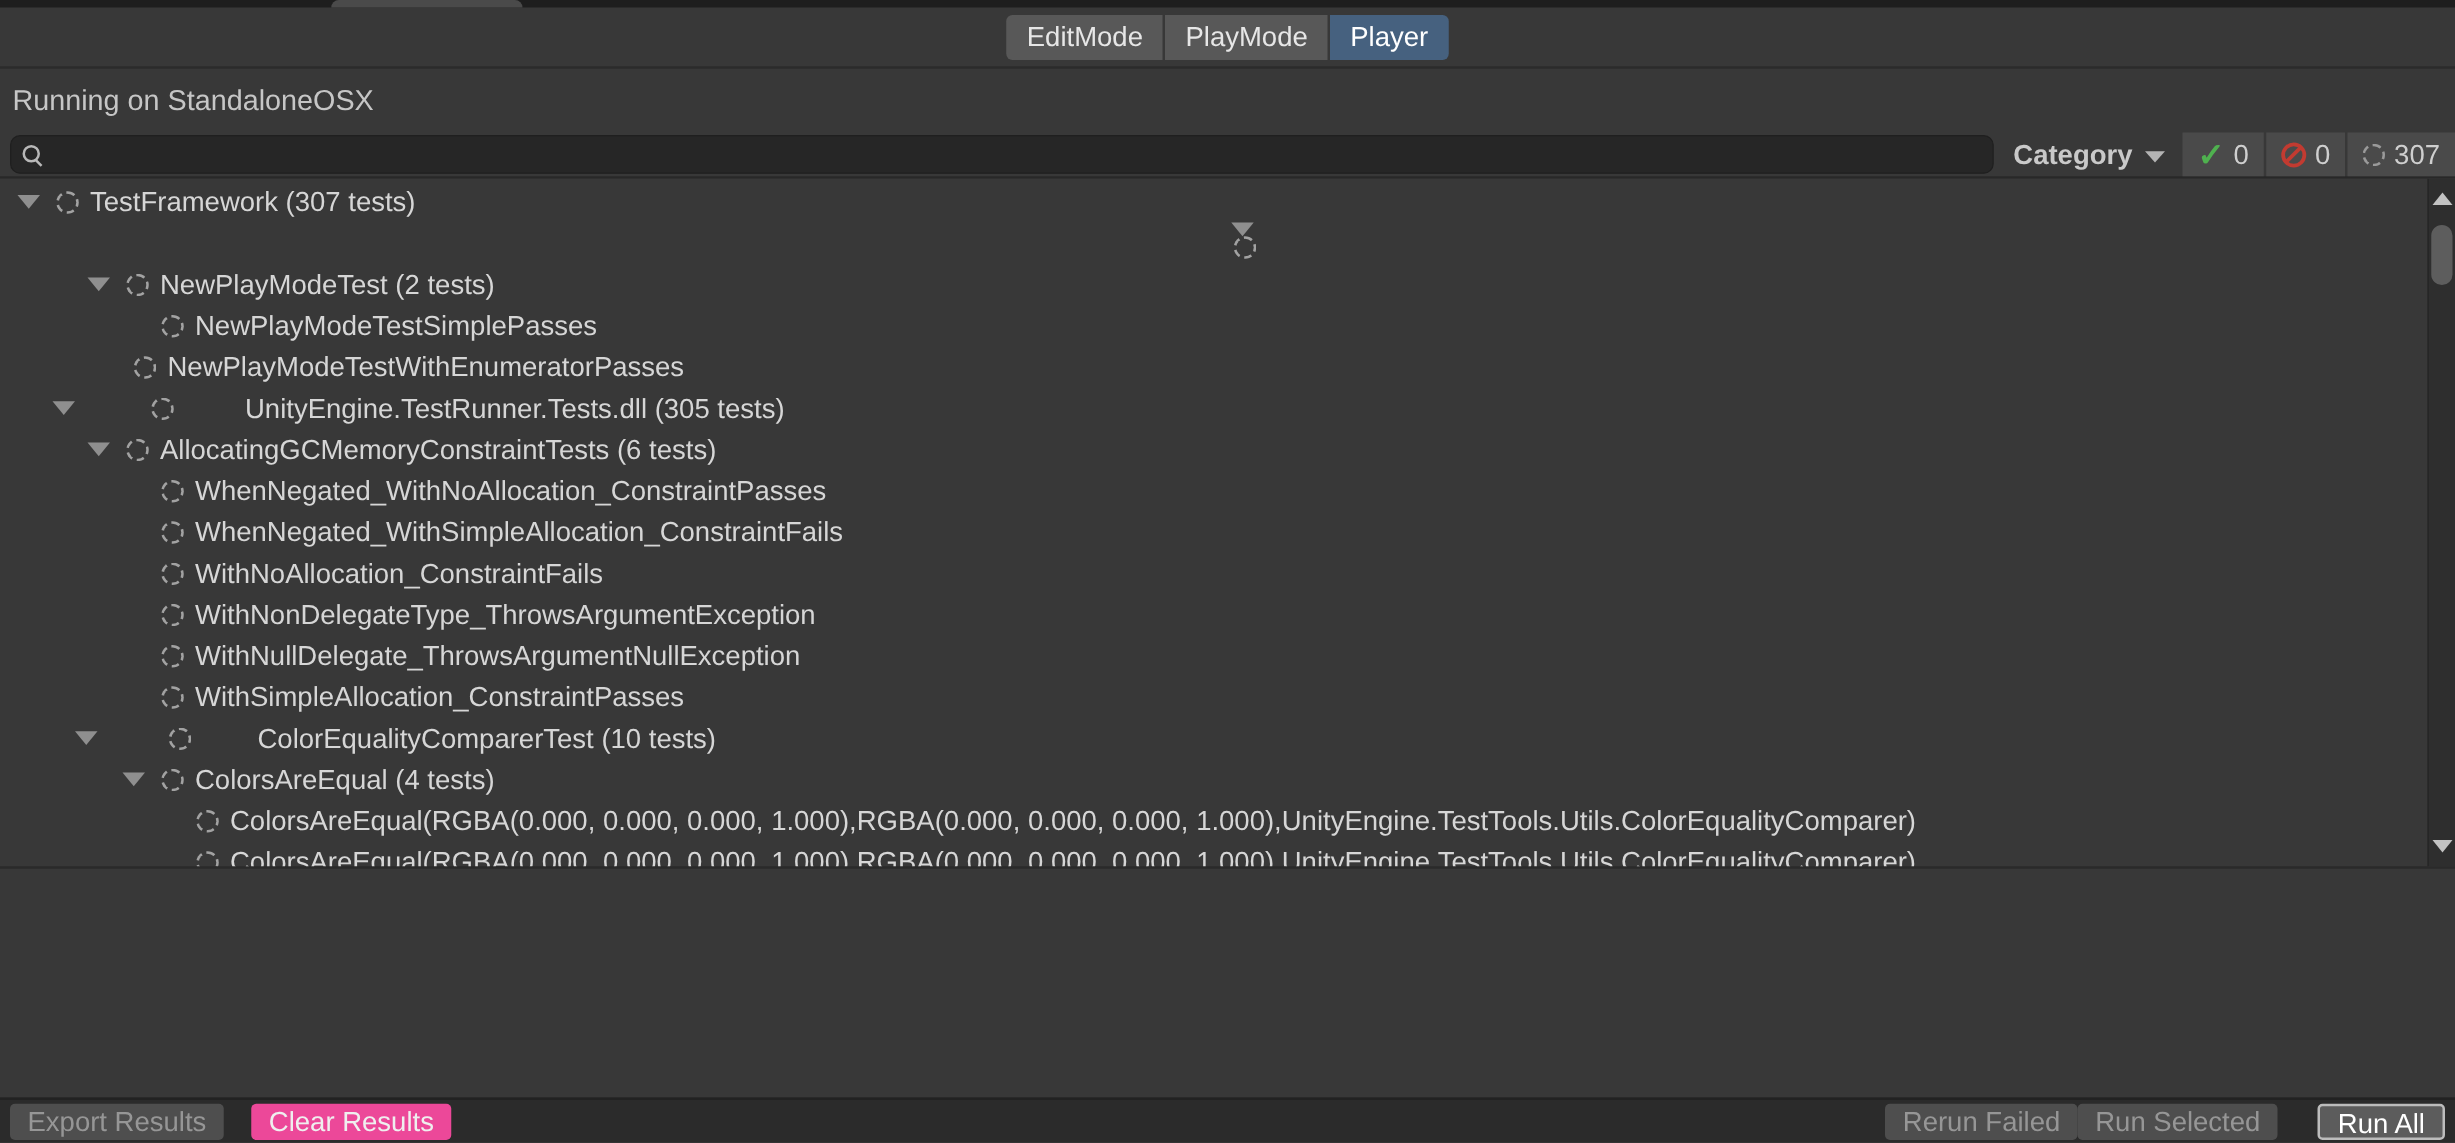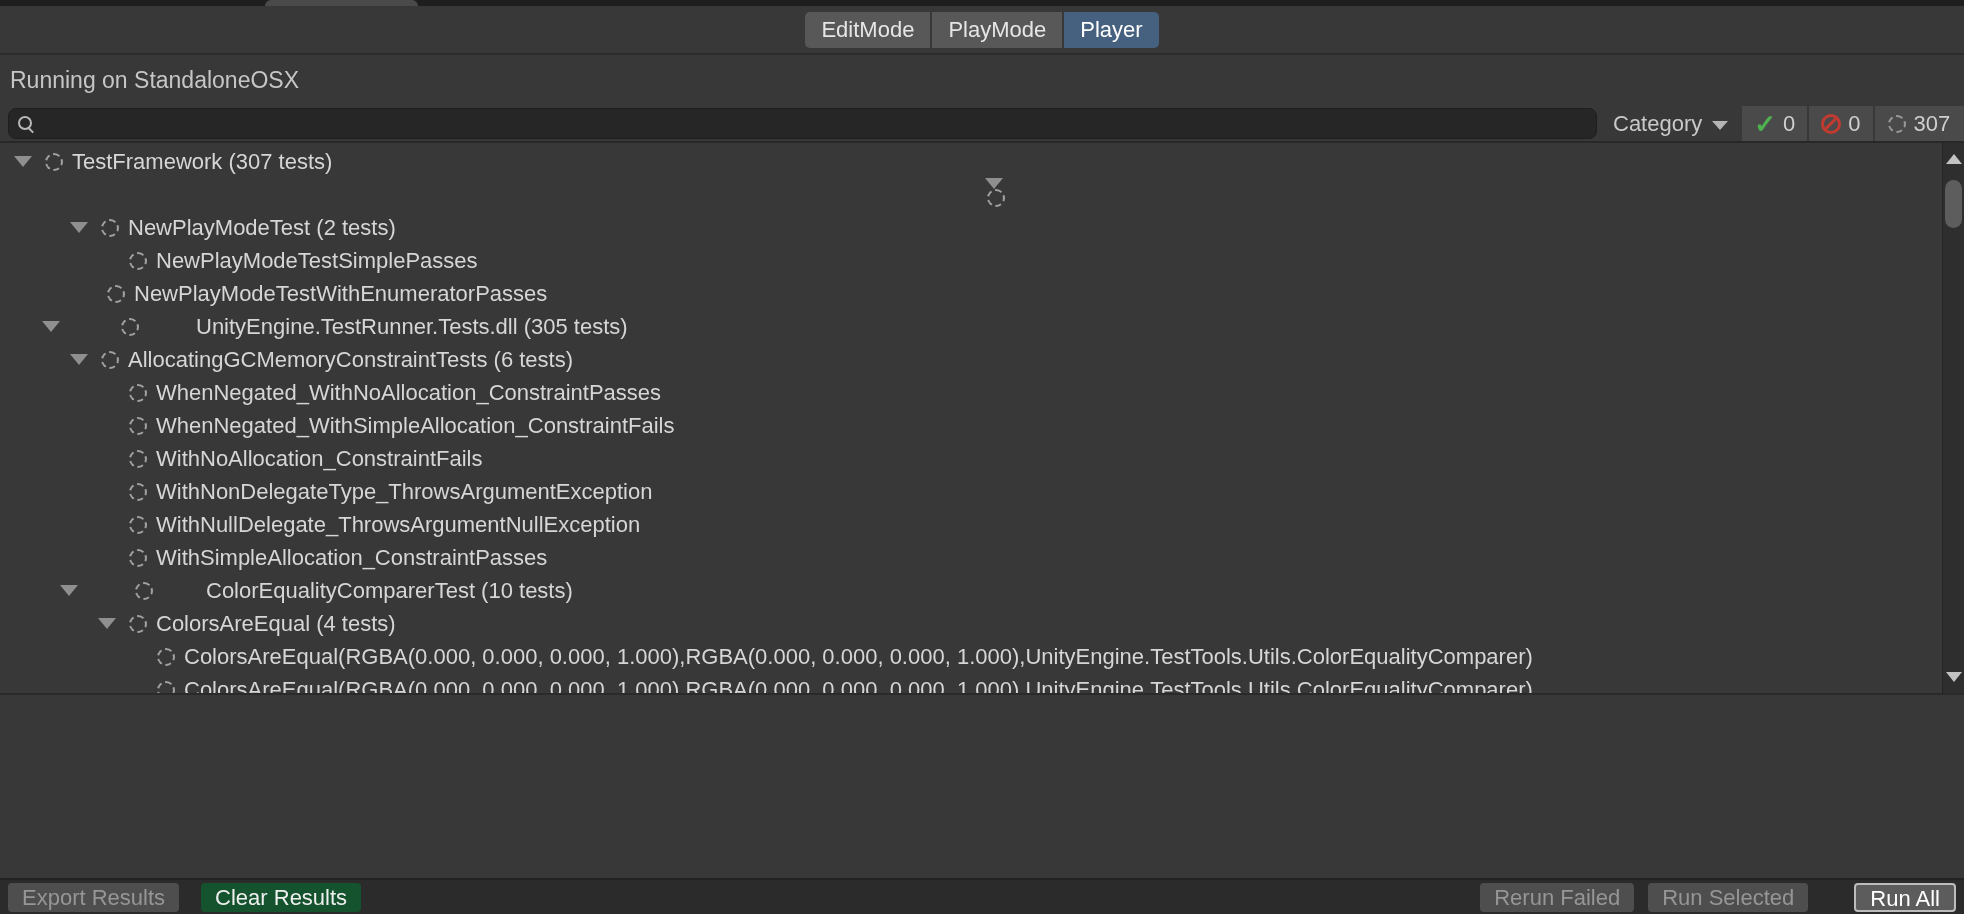--- a/index.html
+++ b/index.html
@@ -35,21 +35,21 @@
     border:1px solid #1f1f1f; border-radius:8px; display:flex; align-items:center; padding:0 8px; }
   .search-glyph { width:18px; height:18px; position:relative; flex:none; }
   .search-glyph::before { content:''; position:absolute; left:1px; top:1px; width:10px; height:10px;
     border:2px solid #b8b8b8; border-radius:50%; }
   .search-glyph::after { content:''; position:absolute; left:12px; top:12px; width:7px; height:2px;
     background:#b8b8b8; transform:rotate(45deg); transform-origin:0 0; }
   .search-input { flex:1; background:transparent; border:none; outline:none;
     color:#dddddd; font-size:20px; font-family:inherit; padding:0 6px; }
 
   .category-btn { display:flex; align-items:center; gap:10px; padding:0 12px; margin-left:4px;
-    color:#c9c9c9; font-size:22px; cursor:default; }
+    color:#c9c9c9; font-size:22px; cursor:default;font-weight:bold; }
   .caret-down { width:0; height:0; border-left:8px solid transparent; border-right:8px solid transparent;
     border-top:9px solid #b4b4b4; margin-top:3px; }
 
   .counter-group { display:flex; flex:1; }
   .counter-btn { background:#4a4a4a; display:flex; align-items:center; justify-content:center;
     gap:7px; padding:0 12px; margin-left:2px; font-size:22px; color:#cfcfcf; cursor:default; }
   .counter-btn:last-child { flex:1; }
   .icon-pass { font-weight:bold; font-size:26px; line-height:26px; }
   .icon-fail { width:20px; height:20px; border:3px solid #c23b31; border-radius:50%; position:relative; }
   .icon-fail::after { content:''; position:absolute; left:-1px; top:5.5px; width:16px; height:3px;
@@ -77,24 +77,24 @@
   .scroll-up { top:11px; border-bottom:10px solid #c2c2c2; }
   .scroll-down { bottom:11px; border-top:10px solid #c2c2c2; }
   .scroll-thumb { position:absolute; top:37px; left:2px; width:17px; height:48px;
     background:#5d5d5d; border-radius:9px; }
 
   .spacer { height:183px; background:#383838; }
 
   
   .footer { height:36px; background:#2b2b2b; border-top:2px solid #222222;
     display:flex; align-items:center; padding:0 8px; gap:14px; }
-  .footer-btn { height:29px; background:#14532d; border:none; border-radius:4px;
+  .footer-btn { height:29px; background:#ec4899; border:none; border-radius:4px;
     color:#efefef; font-size:22px; line-height:27px; padding:0 14px; font-family:inherit; cursor:default; }
   .footer-btn.disabled { color:#969696; background:#4e4e4e; }
-  .footer-right { margin-left:auto; display:flex; align-items:center; gap:14px; }
+  .footer-right { margin-left:auto; display:flex; align-items:center; }
   .footer-btn.primary { border:2px solid #bcbcbc; background:#5c5c5c; color:#ffffff; margin-left:32px; }
 </style>
 </head>
 <body>
 
 <div class="top-strip">
   <div class="tab-sliver"></div>
 </div>
 
 <div class="tab-row">

